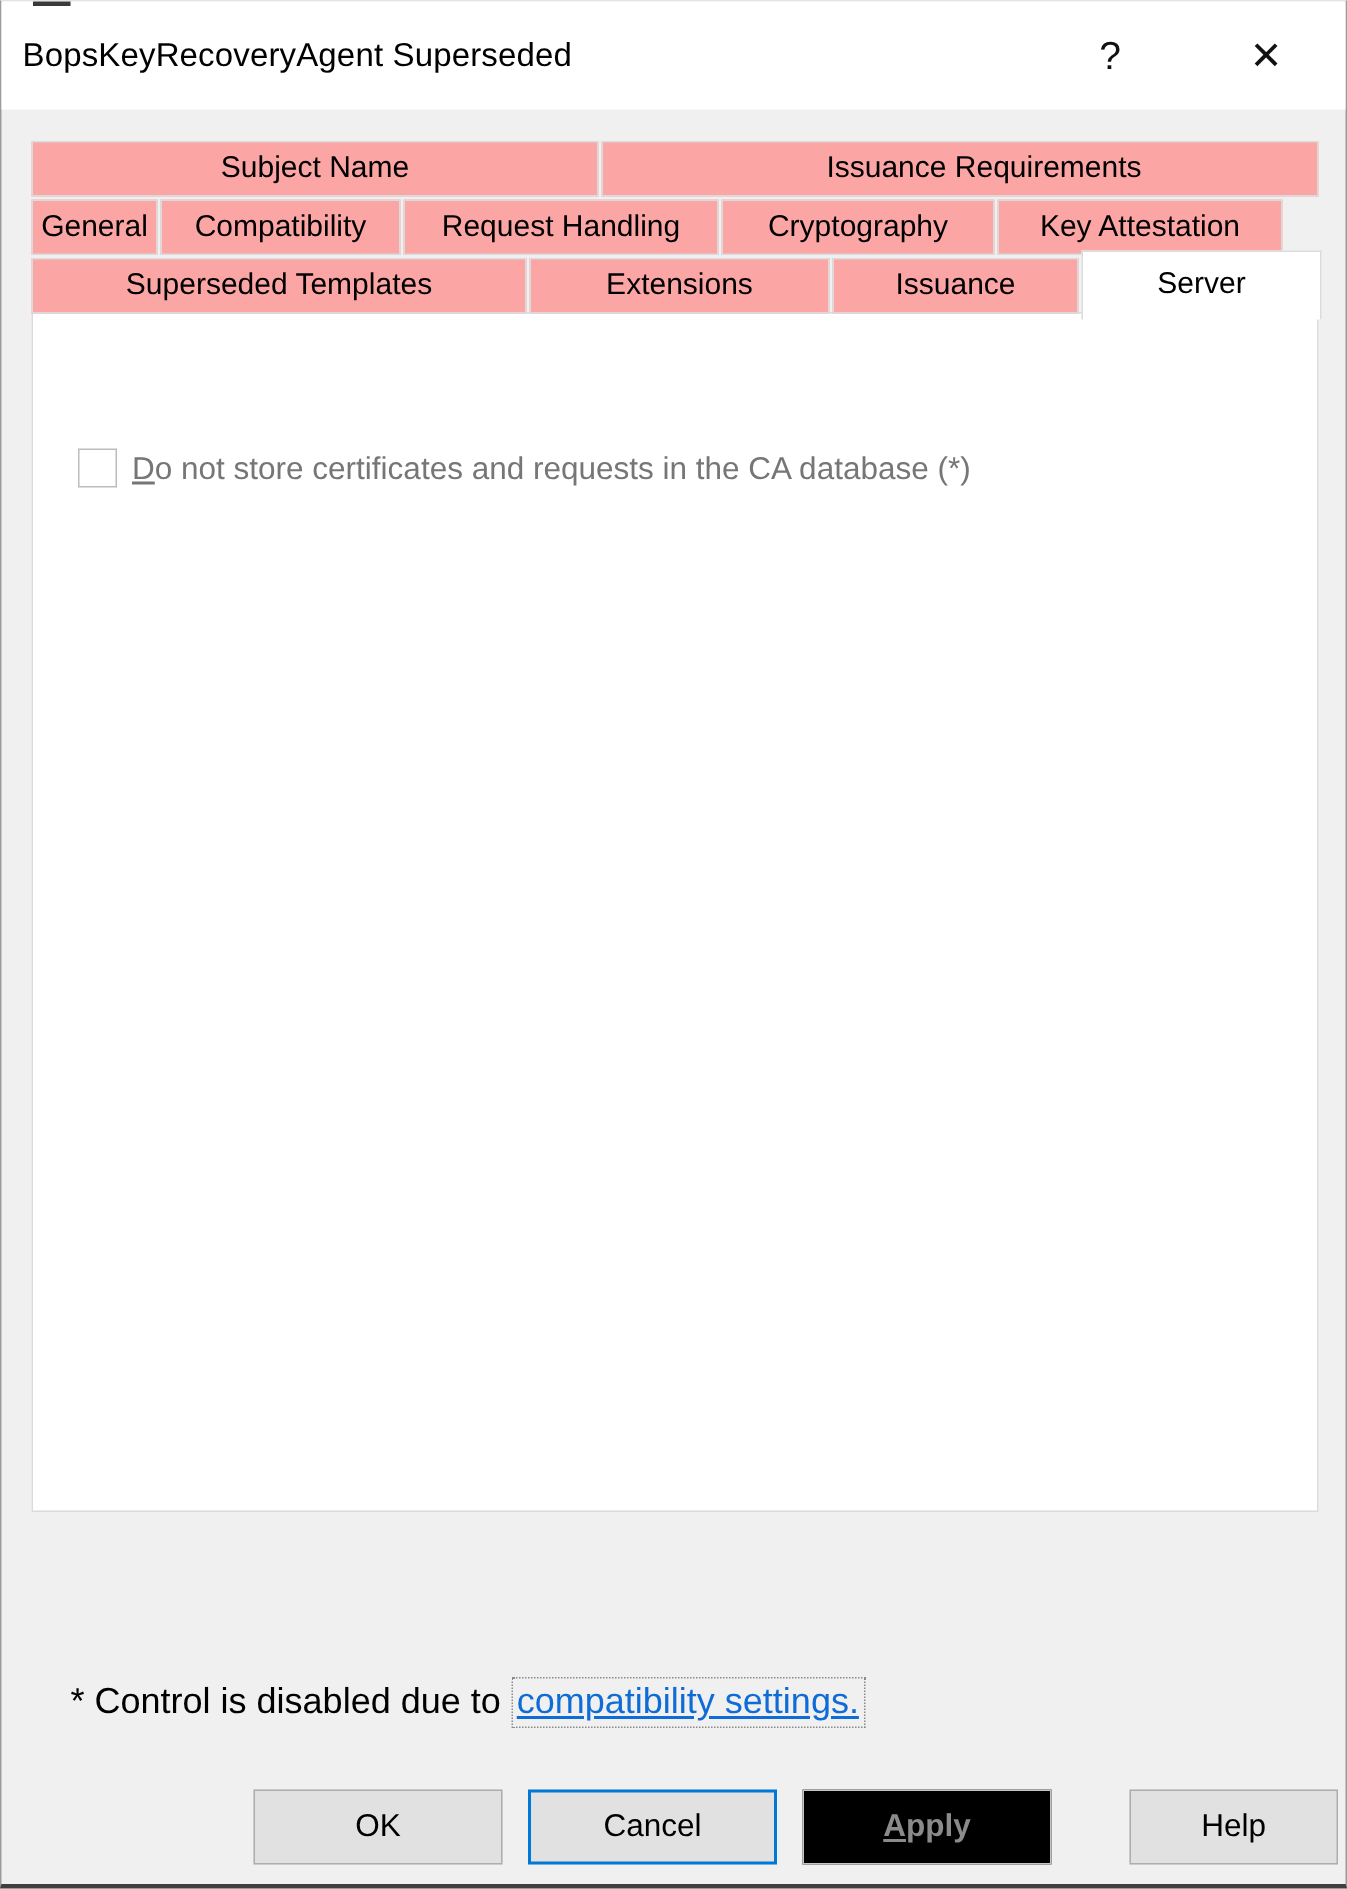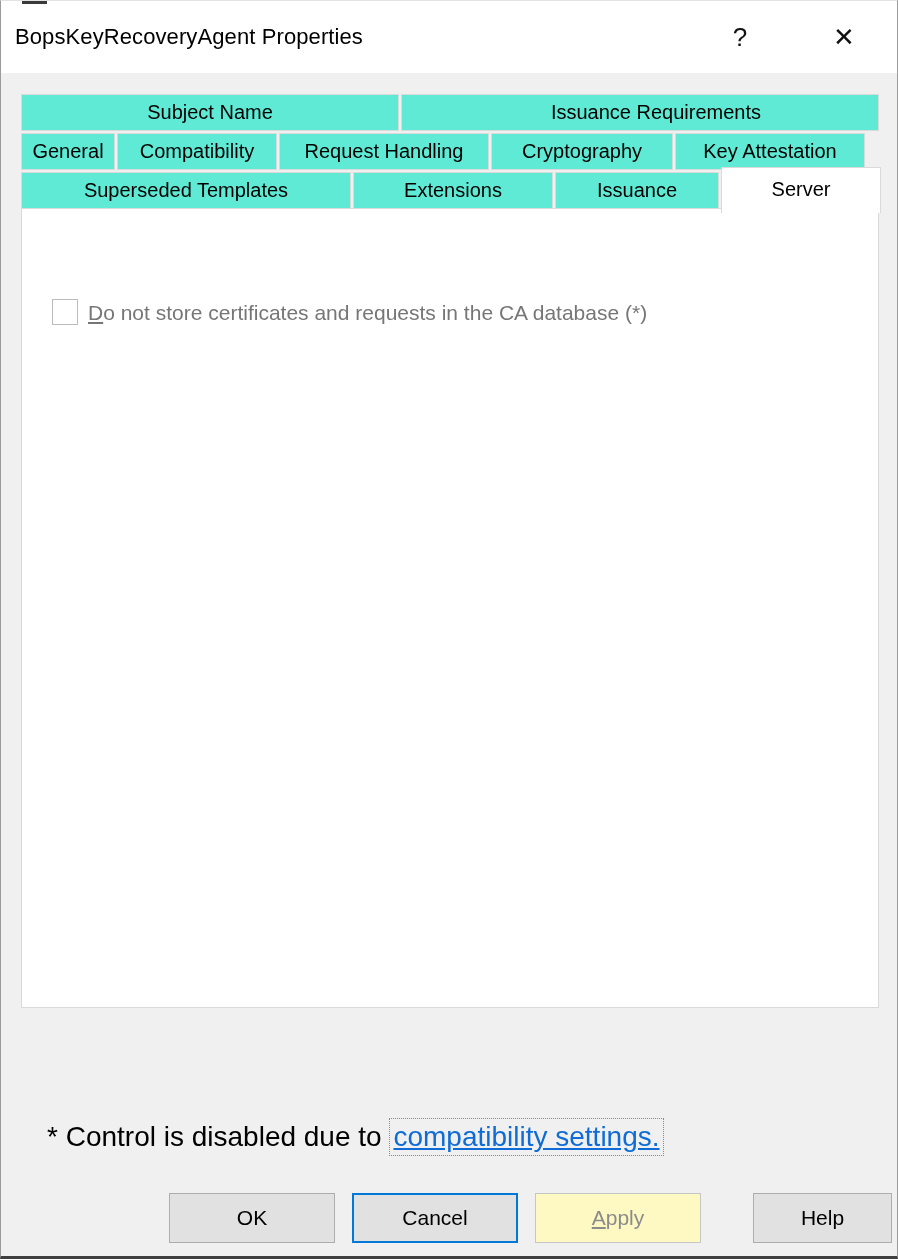--- a/index.html
+++ b/index.html
@@ -41,29 +41,29 @@
   .help-btn  { left: 708px; }
   .close-btn { left: 812px; }
 
   
   .tab-row { position: absolute; left: 20px; display: flex; gap: 2px; z-index: 3; }
   .tab-row-1 { top: 93px; }
   .tab-row-2 { top: 132px; }
   .tab-row-3 { top: 171px; }
   .tab {
     height: 37px; line-height: 35px; text-align: center;
-    background: #5eead4; border: 1px solid #dadada;
+    background: #fca5a5; border: 1px solid #dadada;
     font-size: 20px; color: #000000; white-space: nowrap; overflow: hidden;
     cursor: default;
   }
   
   .tab-subject-name        { width: 378px; }
   .tab-issuance            { width: 478px; padding-left: 32px; }
   
-  .tab-general             { width: 94px; }
+  .tab-general             { width: 84px; }
   .tab-compatibility       { width: 160px; }
   .tab-request-handling    { width: 210px; }
   .tab-cryptography        { width: 182px; }
   .tab-key-attestation     { width: 190px; }
   
   .tab-superseded          { width: 330px; }
   .tab-extensions          { width: 200px; }
   .tab-security            { width: 164px; }
   .tab-server              { width: 160px; }
   .tab.active {
@@ -87,48 +87,48 @@
     background: #ffffff; border: 1px solid #bcbcbc;
     margin-right: 10px;
   }
   .checkbox-label {
     font-size: 21px; color: #767676; line-height: 27px; white-space: nowrap;
   }
   .u { text-decoration: underline; }
 
   .footnote {
     position: absolute; left: 25px; top: 912px;
-    font-size: 28px; color: #000000; white-space: nowrap;
+    font-size: 24px; color: #000000; white-space: nowrap;
   }
   .footnote-link {
     color: #0f6cd6; text-decoration: underline;
     border: 1px dotted #8a8a8a; padding: 2px 3px 3px 3px;
     cursor: pointer;
   }
 
   
   .btn {
     position: absolute; top: 1192px; height: 50px;
     background: #e1e1e1; border: 1px solid #adadad;
     font-size: 21px; color: #000000; text-align: center;
     font-family: inherit; cursor: default;
   }
   .btn-ok     { left: 168px; width: 166px; }
   .btn-cancel { left: 351px; width: 166px; border: 2px solid #0078d7; }
-  .btn-apply  { left: 534px; width: 166px; background: #fef9c3; color: #8b8b8b; border: 1px solid #c6c6c6; }
+  .btn-apply  { left: 534px; width: 166px; background: #000000; color: #8b8b8b; border: 1px solid #c6c6c6; font-weight: bold; }
   .btn-help   { left: 752px; width: 139px; }
 </style>
 </head>
 <body>
 
 <div class="window">
   <div class="artifact-top"></div>
 
   <div class="titlebar">
-    <div class="titlebar-text">BopsKeyRecoveryAgent Properties</div>
+    <div class="titlebar-text">BopsKeyRecoveryAgent Superseded</div>
     <button class="titlebar-btn help-btn">?</button>
     <button class="titlebar-btn close-btn">✕</button>
   </div>
 
   <div class="tab-row tab-row-1">
     <div class="tab tab-subject-name">Subject Name</div>
     <div class="tab tab-issuance">Issuance Requirements</div>
   </div>
 
   <div class="tab-row tab-row-2">

